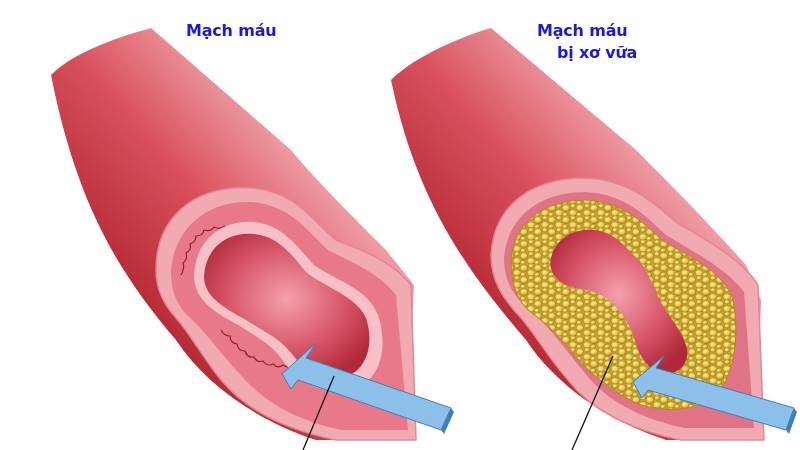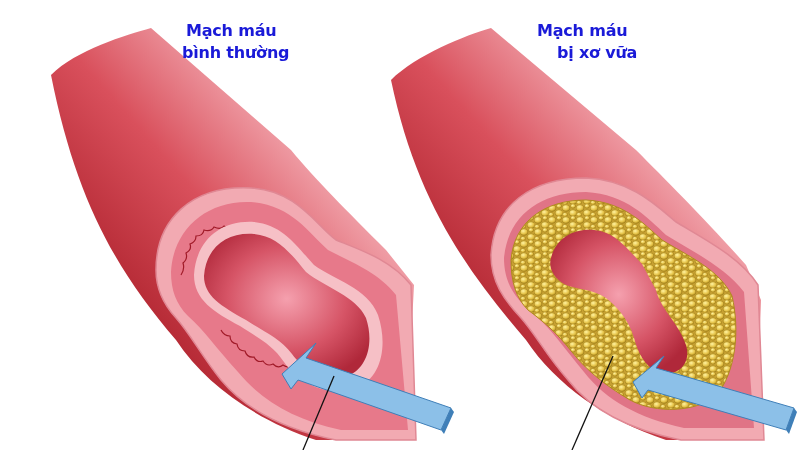--- a/index.html
+++ b/index.html
@@ -79,19 +79,18 @@
     <g>
       <path d="M617,382 L648,356 L640,368 L778,408 L770,430 L632,390 L626,398 Z" fill="#8cc0e8" stroke="#3f7fb8" stroke-width="1"></path>
       <path d="M770,430 L778,408 L781,412 L773,434 Z" fill="#3f7fb8"></path>
     </g>
     <line x1="597" y1="356" x2="556" y2="450" stroke="#111" stroke-width="1.3"></line>
   </g>
 </svg>
 
   <div class="label" id="label-normal">
     <div>Mạch máu</div>
-    <div class="l2">bình thường</div>
   </div>
   <div class="label" id="label-plaque">
     <div>Mạch máu</div>
     <div class="l2">bị xơ vữa</div>
   </div>
 </div>
 
 </body></html>

